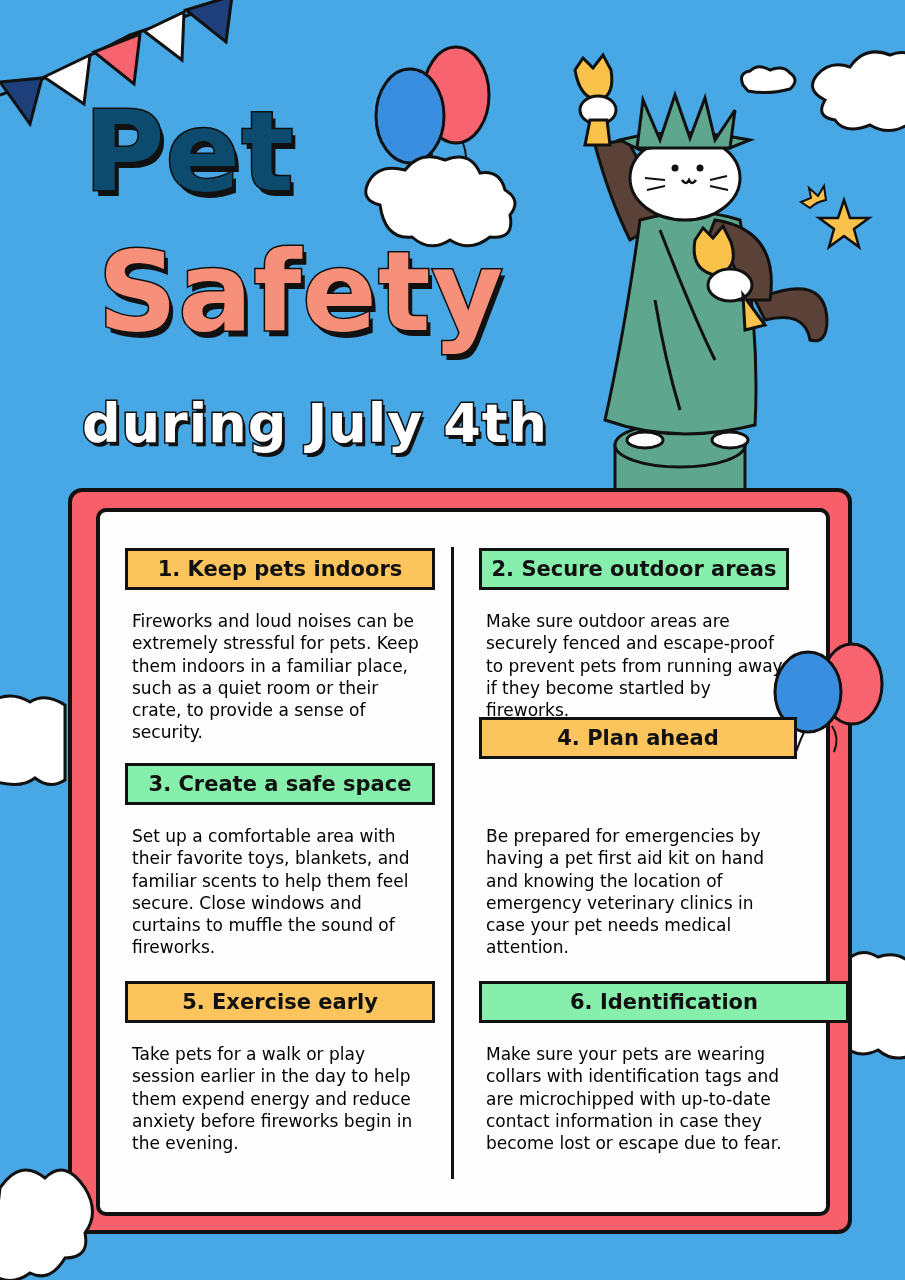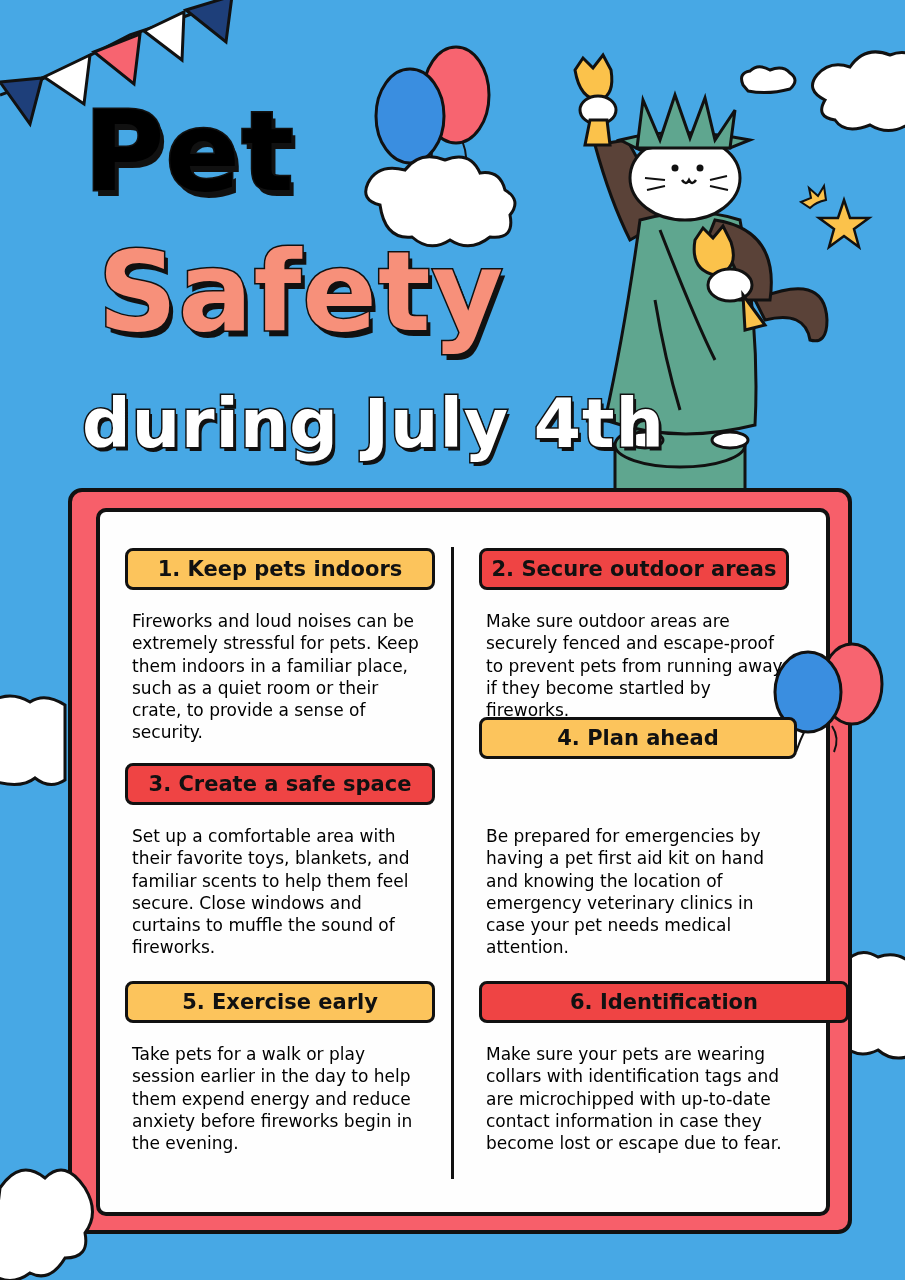--- a/index.html
+++ b/index.html
@@ -11,54 +11,54 @@
     }
     .title-pet, .title-safety, .title-sub {
       position: absolute;
       font-family: "DejaVu Sans", sans-serif;
       font-weight: bold;
       letter-spacing: 1px;
       -webkit-text-stroke: 3px #111;
       paint-order: stroke fill;
     }
     .title-pet {
-      left: 84px; top: 92px; font-size: 110px; line-height: 120px; color: #000000;
+      left: 84px; top: 92px; font-size: 110px; line-height: 120px; color: #0c4a6e;
       text-shadow: 4px 6px 0 #111;
     }
     .title-safety {
       left: 98px; top: 232px; font-size: 110px; line-height: 120px; color: #f7907a;
       text-shadow: 4px 6px 0 #111;
     }
     .title-sub {
-      left: 82px; top: 392px; font-size: 68px; line-height: 64px; color: #ffffff;
+      left: 82px; top: 392px; font-size: 54px; line-height: 64px; color: #ffffff;
       text-shadow: 3px 4px 0 #111;
     }
     .frame-outer {
       position: absolute; left: 68px; top: 488px; width: 776px; height: 738px;
       background: #f75f6a; border: 4px solid #111; border-radius: 14px;
     }
     .frame-inner {
       position: absolute; left: 96px; top: 508px; width: 726px; height: 700px;
       background: #fefefe; border: 4px solid #111; border-radius: 10px;
     }
     .divider {
       position: absolute; left: 451px; top: 547px; width: 3px; height: 632px; background: #111;
     }
     .tip-header {
-      position: absolute; height: 42px; border: 3.5px solid #111; border-radius: 8px;
+      position: absolute; height: 42px; border: 3.5px solid #111; border-radius: 0;
       display: flex; align-items: center; justify-content: center;
       font-family: "DejaVu Sans", sans-serif; font-weight: bold; font-size: 21px; color: #111;
       box-sizing: border-box;
     }
     .tip-body {
       position: absolute; width: 300px;
       font-family: "DejaVu Sans", sans-serif; font-size: 17px; line-height: 22.3px; color: #000000;
     }
     .yellow { background: #fcc45c; }
-    .salmon { background: #ef4444; }
+    .salmon { background: #86efac; }
     svg { position: absolute; overflow: visible; }
   </style>
 </head>
 <body>
 
 <svg width="250" height="130" style="left:0;top:0">
   <polyline points="0,95 40,80 85,58 130,35 175,20 230,0" fill="none" stroke="#111" stroke-width="3"></polyline>
   <polygon points="0,82 42,78 30,124" fill="#1e3f7a" stroke="#111" stroke-width="3"></polygon>
   <polygon points="44,77 90,55 84,104" fill="#fff" stroke="#111" stroke-width="3"></polygon>
   <polygon points="94,52 140,34 134,84" fill="#f76470" stroke="#111" stroke-width="3"></polygon>

